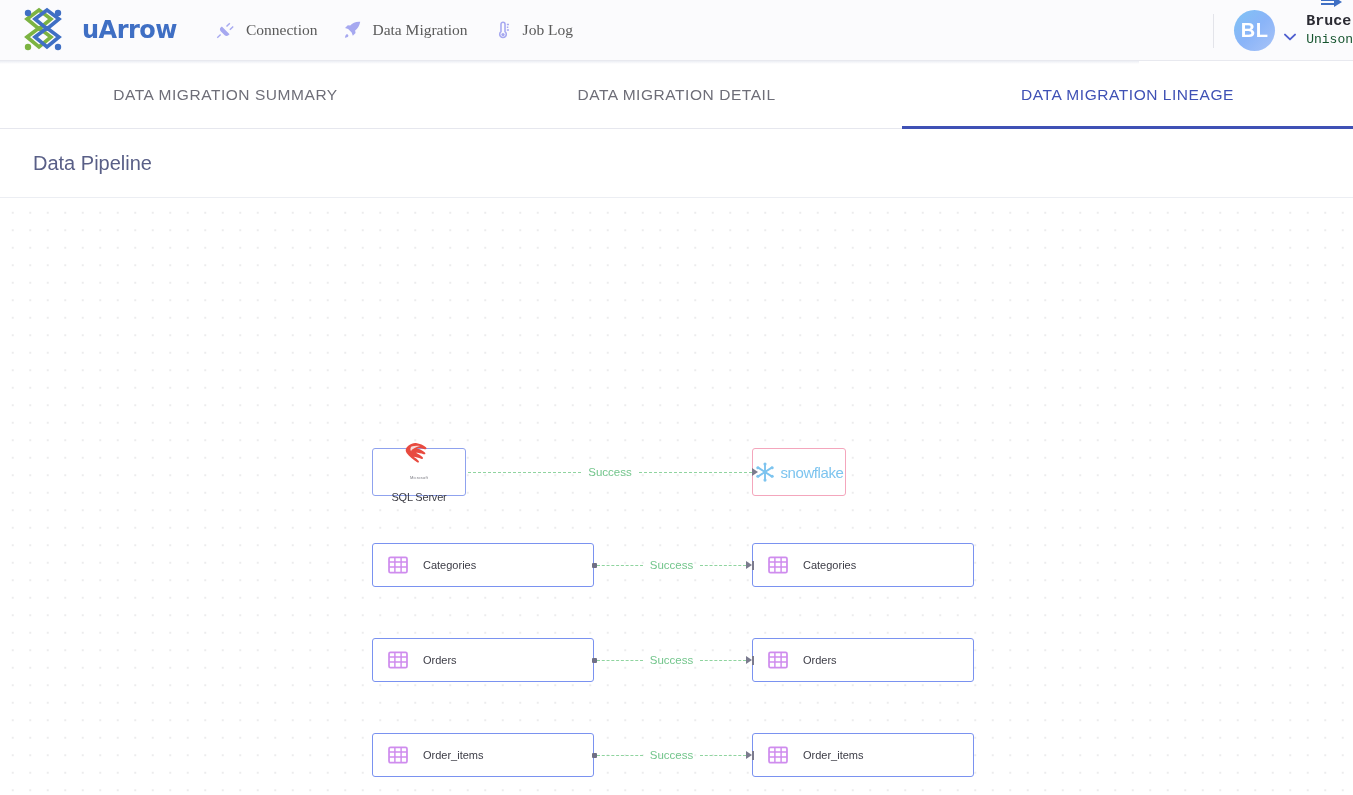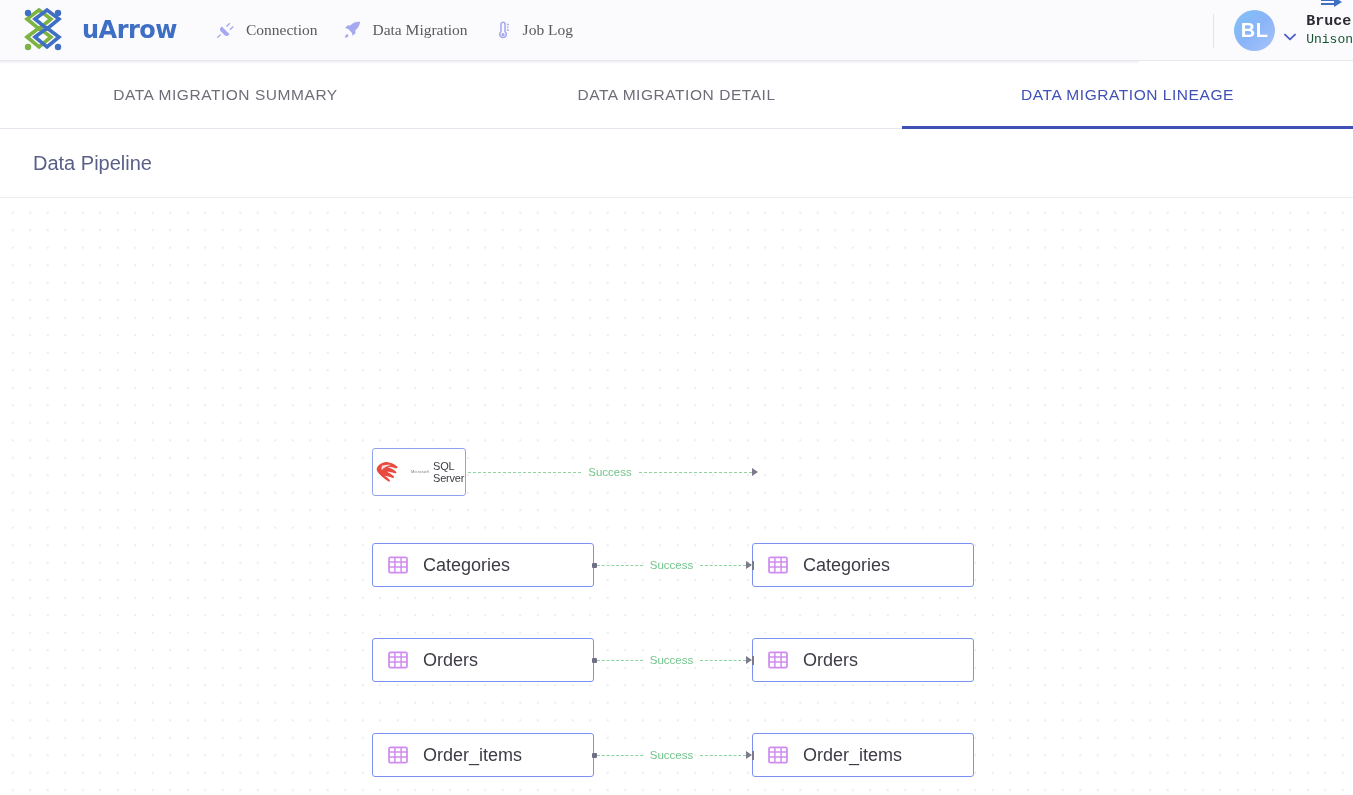--- a/index.html
+++ b/index.html
@@ -99,33 +99,33 @@
     position:absolute;
     background:#fff;
     border:1.6px solid #7a92f0;
     border-radius:3px;
     display:flex; align-items:center;
     cursor:pointer;
   }
   .node.src{ left:372px; width:222px; height:44px; }
   .node.dst{ left:752px; width:222px; height:44px; }
   .node-ico{ margin-left:14px; width:22px; height:22px; flex:none; display:block; }
-  .node-label{ margin-left:14px; font-size:18px; color:#3c3c46; }
+  .node-label{ margin-left:14px; font-size:11px; color:#3c3c46; }
 
   
   .lnode{
     position:absolute; height:48px; width:94px;
     background:#fff; border-radius:3px;
     display:flex; align-items:center; justify-content:center;
     cursor:pointer;
   }
   .lnode.sql{ left:372px; top:250px; border:1.6px solid #8fa2ee; }
   .lnode.snow{ left:752px; top:250px; width:94px; border:1.6px solid #f4a6bc; }
 
-  .sqlwrap{ display:flex; flex-direction:row; align-items:center; gap:4px; }
+  .sqlwrap{ display:flex; flex-direction:column; align-items:center; gap:12px; }
   .sqlbird{ width:34px; height:22px; display:block; }
   .sql-ms{ font-size:4px; color:#7a7a82; letter-spacing:.2px; margin-top:-1px;
            font-family:"Liberation Sans", sans-serif; }
   .sql-name{ font-size:11px; color:#3c3c44; letter-spacing:-.2px; margin-top:-1px;
              font-family:"Liberation Sans", sans-serif; }
 
   .snowwrap{ display:flex; align-items:center; gap:4px; }
   .snowicon{ width:22px; height:22px; display:block; }
   .snowtext{ font-size:15px; color:#7dc4ef; letter-spacing:-.4px;
              font-family:"Liberation Sans", sans-serif; }
@@ -253,20 +253,40 @@
           <svg viewBox="0 0 34 22" width="34" height="22">
             <path d="M14 1c4 .6 7.5 2.2 9.6 4.1 1.6 1.4 1 2.6-.9 2.1-2.4-.7-5.6-1.3-8.4-1.2 2.8.9 6.4 2.6 8.3 4.3 1.5 1.3.8 2.5-1.1 1.9-2.5-.8-5.3-1.4-7.6-1.4 2.4 1.1 5.2 2.8 6.6 4.3 1.2 1.3.3 2.3-1.4 1.6-2.6-1-5.5-1.8-7.5-2 1.9 1.2 4.2 3 5.1 4.3.8 1.2-.2 2-1.6 1.2C11.6 18.1 7 14.4 4.6 11 2.9 8.6 3.6 5.7 6.6 3.5 9 1.7 11.6.7 14 1z" fill="#e84a3f"></path>
             <path d="M9.5 4.6c2.6-1 6-1.2 8.7-.6-2.6.5-5.6 1.7-7.6 3.2-1.4 1-1.9 2-1.1 2.6-1.5-1.4-1.5-3.6 0-5.2z" fill="#f7f7f7" opacity=".85"></path>
           </svg>
         </span>
         <span class="sql-ms">Microsoft</span>
         <span class="sql-name">SQL Server</span>
       </div>
     </div>
 
+    <div class="lnode snow">
+      <div class="snowwrap">
+        <span class="snowicon">
+          <svg viewBox="0 0 24 24" width="22" height="22" fill="#7dc4ef">
+            <g stroke="#7dc4ef" stroke-width="2.1" stroke-linecap="round">
+              <path d="M12 3.5v17M4.6 7.2l14.8 9.6M19.4 7.2L4.6 16.8"></path>
+            </g>
+            <g fill="#7dc4ef">
+              <circle cx="12" cy="3.2" r="1.7"></circle>
+                <circle cx="12" cy="20.8" r="1.7"></circle>
+              <circle cx="4.2" cy="7.4" r="1.7"></circle>
+                <circle cx="19.8" cy="16.6" r="1.7"></circle>
+              <circle cx="19.8" cy="7.4" r="1.7"></circle>
+                <circle cx="4.2" cy="16.6" r="1.7"></circle>
+            </g>
+          </svg>
+        </span>
+        <span class="snowtext">snowflake</span>
+      </div>
+    </div>
 
     <div class="edge" style="left:468px;top:266px;width:290px;">
       <span class="dash"></span>
       <span class="elabel">Success</span>
       <span class="dash"></span>
       <span class="arrowhead"></span>
     </div>
 
   <div class="node src" style="top: 345px;">
         <span class="node-ico"><svg viewBox="0 0 24 24" width="22" height="22">

